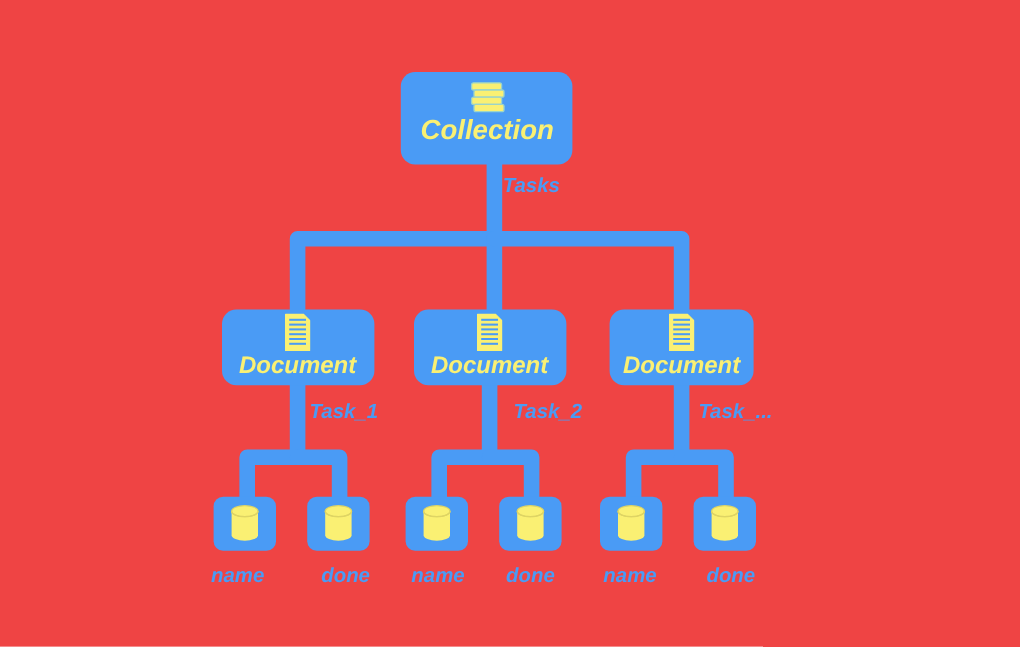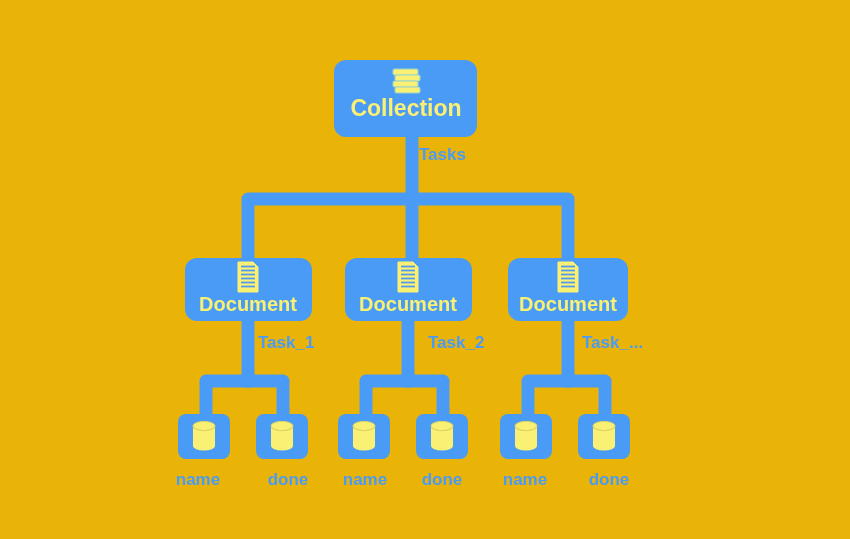--- a/index.html
+++ b/index.html
@@ -10,21 +10,22 @@
   body {
     width: 850px;
     height: 539px;
     overflow: hidden;
     font-family: "Liberation Sans", sans-serif;
   }
   #diagram-root {
     position: relative;
     width: 850px;
     height: 539px;
-    background: #eab308;
+    background: #ef4444;
+    font-style: italic;
   }
   svg#tree-svg {
     display: block;
     width: 850px;
     height: 539px;
   }
   .node-label-yellow {
     font-family: "Liberation Sans", sans-serif;
     font-weight: bold;
     fill: #faf073;

